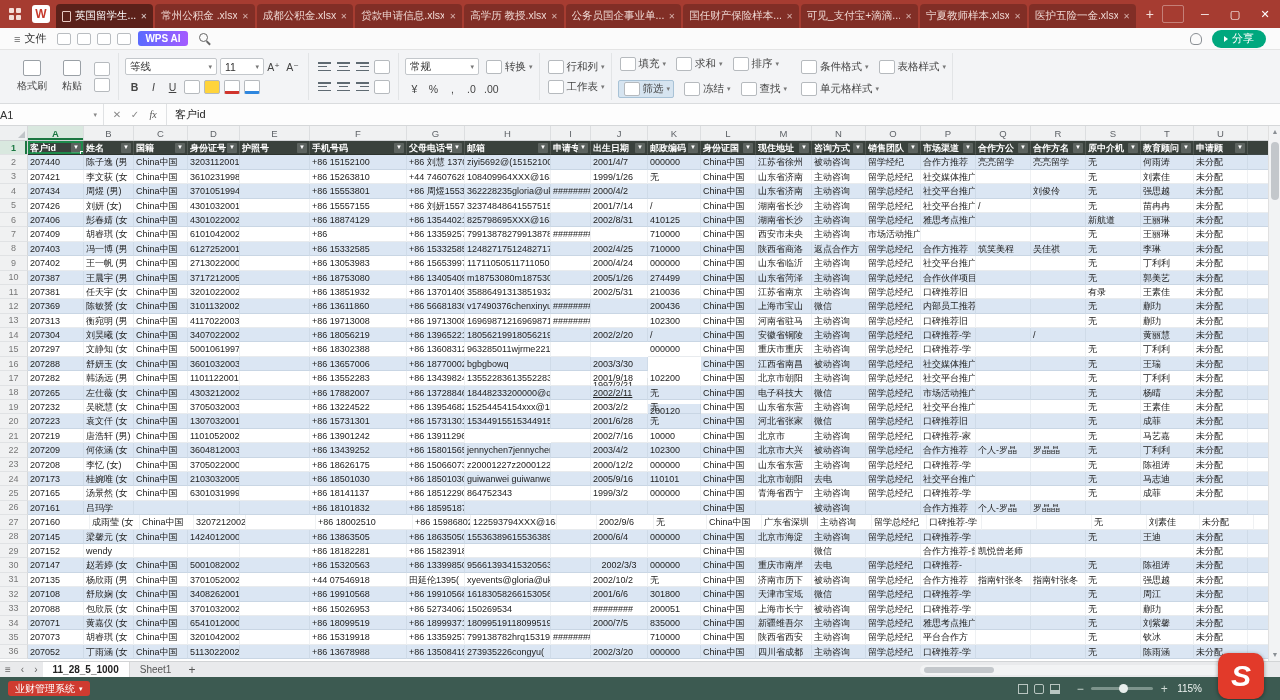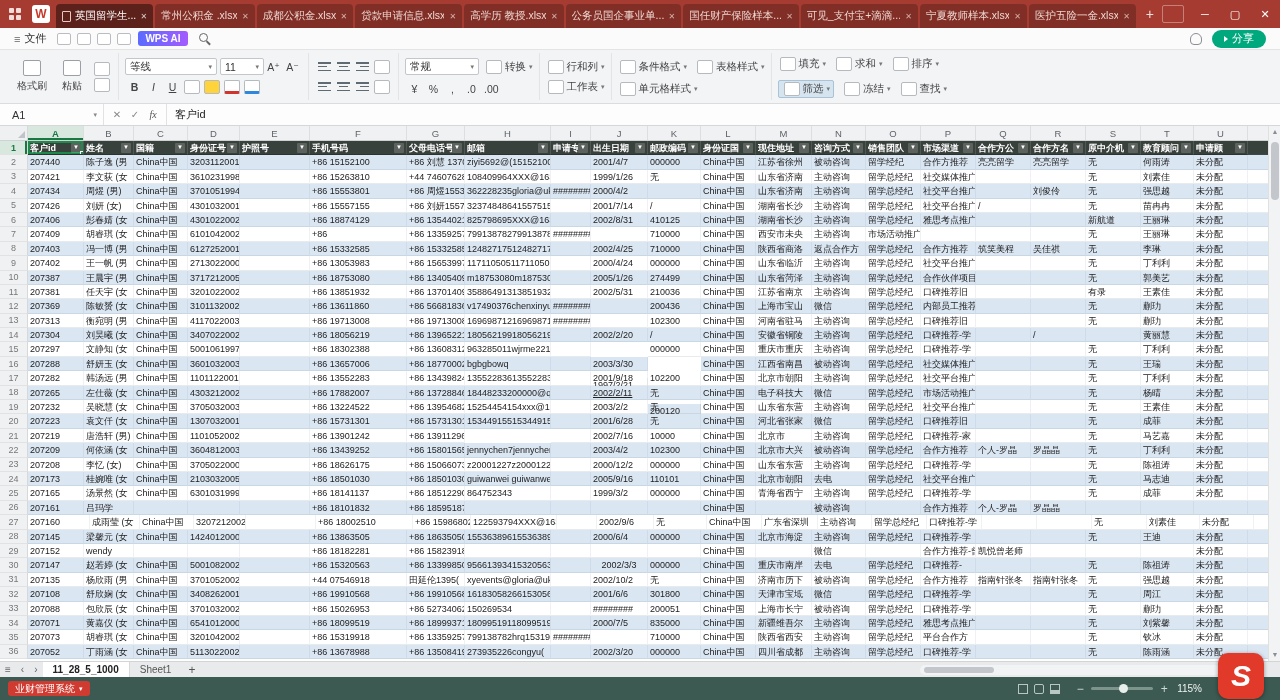--- a/index.html
+++ b/index.html
@@ -59,21 +59,21 @@
   .al-l i:nth-child(2){width:70%;} .al-c i:nth-child(2){width:70%; margin:0 auto;} .al-r i:nth-child(2){width:70%; margin-left:auto;}
   .stackbtn { display:flex; align-items:center; font-size:10.5px; color:#444; margin:2px 0; cursor:pointer; white-space:nowrap; }
   .stackbtn .sicon { margin-right:3px; }
   .stackbtn .caret { font-size:7px; color:#777; margin-left:3px; }
   .twocol { display:flex; flex-direction:column; justify-content:center; }
   .hl { background:#d6e4f0; border:1px solid #a8c2d6; border-radius:2px; }
   .num-glyphs { display:flex; }
 
   
   .formulabar { position:absolute; top:104px; left:0; right:0; height:22px; background:#fdfdfd; border-bottom:1px solid #d5d7d9; display:flex; align-items:stretch; }
-  .namebox { width:104px; border-right:1px solid #e0e2e4; display:flex; align-items:center; padding-left:12px; font-size:11px; color:#333; }
+  .namebox { width:104px; border-right:1px solid #e0e2e4; display:flex; align-items:center; padding-left:0; font-size:11px; color:#333; }
   .namebox .caret { margin-left:auto; margin-right:6px; font-size:7px; color:#888; }
   .fbtns { display:flex; align-items:center; border-right:1px solid #e0e2e4; padding:0 4px; }
   .fbtn { width:18px; text-align:center; color:#888; font-size:10px; cursor:pointer; }
   .fx { font-style:italic; font-family:"Liberation Serif","DejaVu Serif",serif; color:#555; }
   .fvalue { flex:1; display:flex; align-items:center; padding-left:8px; font-size:11px; color:#222; }
 
   
   .colletters { position:absolute; top:126px; left:0; right:12px; height:15px; display:flex; background:#f0f1f2; border-bottom:1px solid #cfd2d4; }
   .corner { width:28px; height:100%; border-right:1px solid #d6d8da; position:relative; background:#eef0f1; flex:none; }
   .corner::after { content:""; position:absolute; right:2px; bottom:2px; border-left:7px solid transparent; border-bottom:7px solid #c0c4c8; }
@@ -314,77 +314,77 @@
             <span>行和列</span>
             <span class="caret">▾</span>
           </div>
         <div class="stackbtn">
             <div class="sicon"></div>
             <span>工作表</span>
             <span class="caret">▾</span>
           </div>
       </div>
     </div>
+    <div class="rgroup" style="border-right:none;">
+      <div class="twocol">
+        <div class="frow">
+          <div class="stackbtn">
+              <div class="sicon"></div>
+              <span>填充</span>
+              <span class="caret">▾</span>
+            </div>
+          <div class="stackbtn" style="margin-left:8px;">
+              <div class="sicon"></div>
+              <span>求和</span>
+              <span class="caret">▾</span>
+            </div>
+          <div class="stackbtn" style="margin-left:8px;">
+              <div class="sicon"></div>
+              <span>排序</span>
+              <span class="caret">▾</span>
+            </div>
+        </div>
+        <div class="frow">
+          <div class="stackbtn hl" style="padding:0 3px;">
+              <div class="sicon"></div>
+              <span>筛选</span>
+              <span class="caret">▾</span>
+            </div>
+          <div class="stackbtn" style="margin-left:8px;">
+              <div class="sicon"></div>
+              <span>冻结</span>
+              <span class="caret">▾</span>
+            </div>
+          <div class="stackbtn" style="margin-left:8px;">
+              <div class="sicon"></div>
+              <span>查找</span>
+              <span class="caret">▾</span>
+            </div>
+        </div>
+      </div>
+    </div>
     <div class="rgroup">
       <div class="twocol">
         <div class="frow">
           <div class="stackbtn">
               <div class="sicon"></div>
               <span>条件格式</span>
               <span class="caret">▾</span>
             </div>
           <div class="stackbtn" style="margin-left:8px;">
               <div class="sicon"></div>
               <span>表格样式</span>
               <span class="caret">▾</span>
             </div>
         </div>
         <div class="stackbtn">
             <div class="sicon"></div>
             <span>单元格样式</span>
             <span class="caret">▾</span>
           </div>
-      </div>
-    </div>
-    <div class="rgroup" style="border-right:none;">
-      <div class="twocol">
-        <div class="frow">
-          <div class="stackbtn">
-              <div class="sicon"></div>
-              <span>填充</span>
-              <span class="caret">▾</span>
-            </div>
-          <div class="stackbtn" style="margin-left:8px;">
-              <div class="sicon"></div>
-              <span>求和</span>
-              <span class="caret">▾</span>
-            </div>
-          <div class="stackbtn" style="margin-left:8px;">
-              <div class="sicon"></div>
-              <span>排序</span>
-              <span class="caret">▾</span>
-            </div>
-        </div>
-        <div class="frow">
-          <div class="stackbtn hl" style="padding:0 3px;">
-              <div class="sicon"></div>
-              <span>筛选</span>
-              <span class="caret">▾</span>
-            </div>
-          <div class="stackbtn" style="margin-left:8px;">
-              <div class="sicon"></div>
-              <span>冻结</span>
-              <span class="caret">▾</span>
-            </div>
-          <div class="stackbtn" style="margin-left:8px;">
-              <div class="sicon"></div>
-              <span>查找</span>
-              <span class="caret">▾</span>
-            </div>
-        </div>
       </div>
     </div>
   </div>
 
   <div class="formulabar">
     <div class="namebox">
         <span>A1</span>
         <span class="caret">▾</span>
       </div>
     <div class="fbtns">

